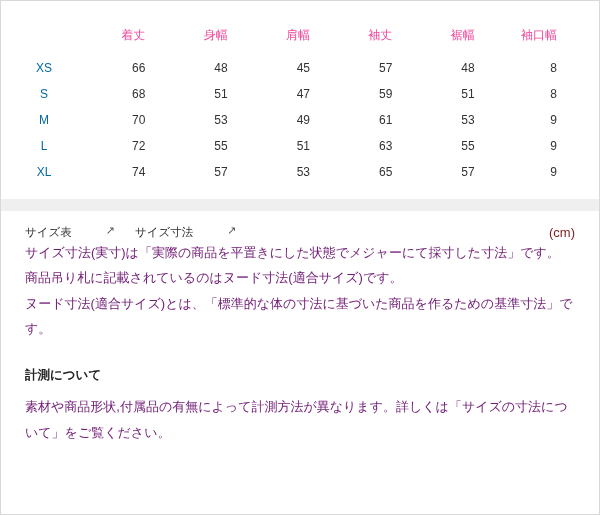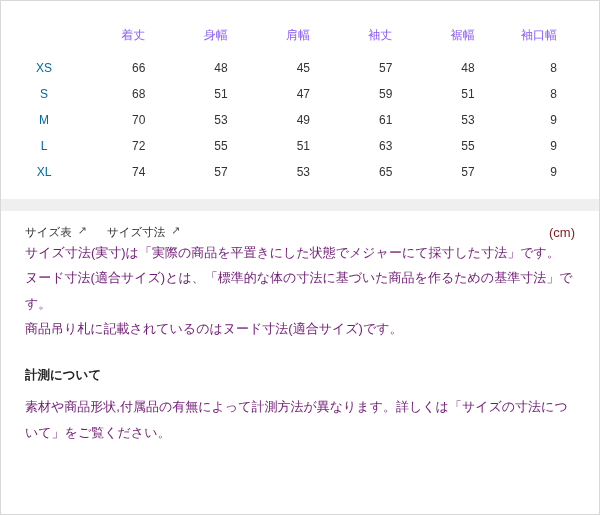--- a/index.html
+++ b/index.html
@@ -65,21 +65,21 @@
     height: 26px;
     font-weight: normal;
     text-align: right;
     vertical-align: middle;
     white-space: nowrap;
   }
   table.size-table thead th {
     height: 40px;
     padding-top: 14px;
     font-size: 12px;
-    color: #8b5cf6;
+    color: #ec4899;
   }
   table.size-table thead th.corner {
     width: 56px;
   }
   table.size-table tbody td.rowhead {
     text-align: center;
     width: 56px;
     color: #0369a1;
   }
   table.size-table tbody td {
@@ -106,20 +106,21 @@
     align-items: center;
     padding: 14px 24px 0 24px;
     font-size: 11.5px;
     box-sizing: border-box;
   }
   .link-row .lnk {
     display: inline-flex;
     color: #333333;
     text-decoration: none;
     margin-right: 20px;
+    gap: 28px;
   }
   .link-row .lnk .arrow {
     display: inline-block;
     margin-left: 6px;
     font-size: 11px;
     color: #555555;
     transform: translateY(-1px);
   }
   .link-row .unit {
     margin-left: auto;
@@ -228,21 +229,21 @@
     <a class="lnk" href="#">
       <span>サイズ寸法</span>
       <span class="arrow">↗</span>
     </a>
     <span class="unit">(cm)</span>
   </div>
 
   <div class="content">
 
     <p class="para">サイズ寸法(実寸)は「実際の商品を平置きにした状態でメジャーにて採寸した寸法」です。</p>
+    <p class="para">商品吊り札に記載されているのはヌード寸法(適合サイズ)です。</p>
     <p class="para">ヌード寸法(適合サイズ)とは、「標準的な体の寸法に基づいた商品を作るための基準寸法」です。</p>
-    <p class="para">商品吊り札に記載されているのはヌード寸法(適合サイズ)です。</p>
 
     <div class="heading">計測について</div>
     <p class="para">素材や商品形状,付属品の有無によって計測方法が異なります。詳しくは「サイズの寸法について」をご覧ください。</p>
 
   </div>
 
 </div>
 
 </body></html>

